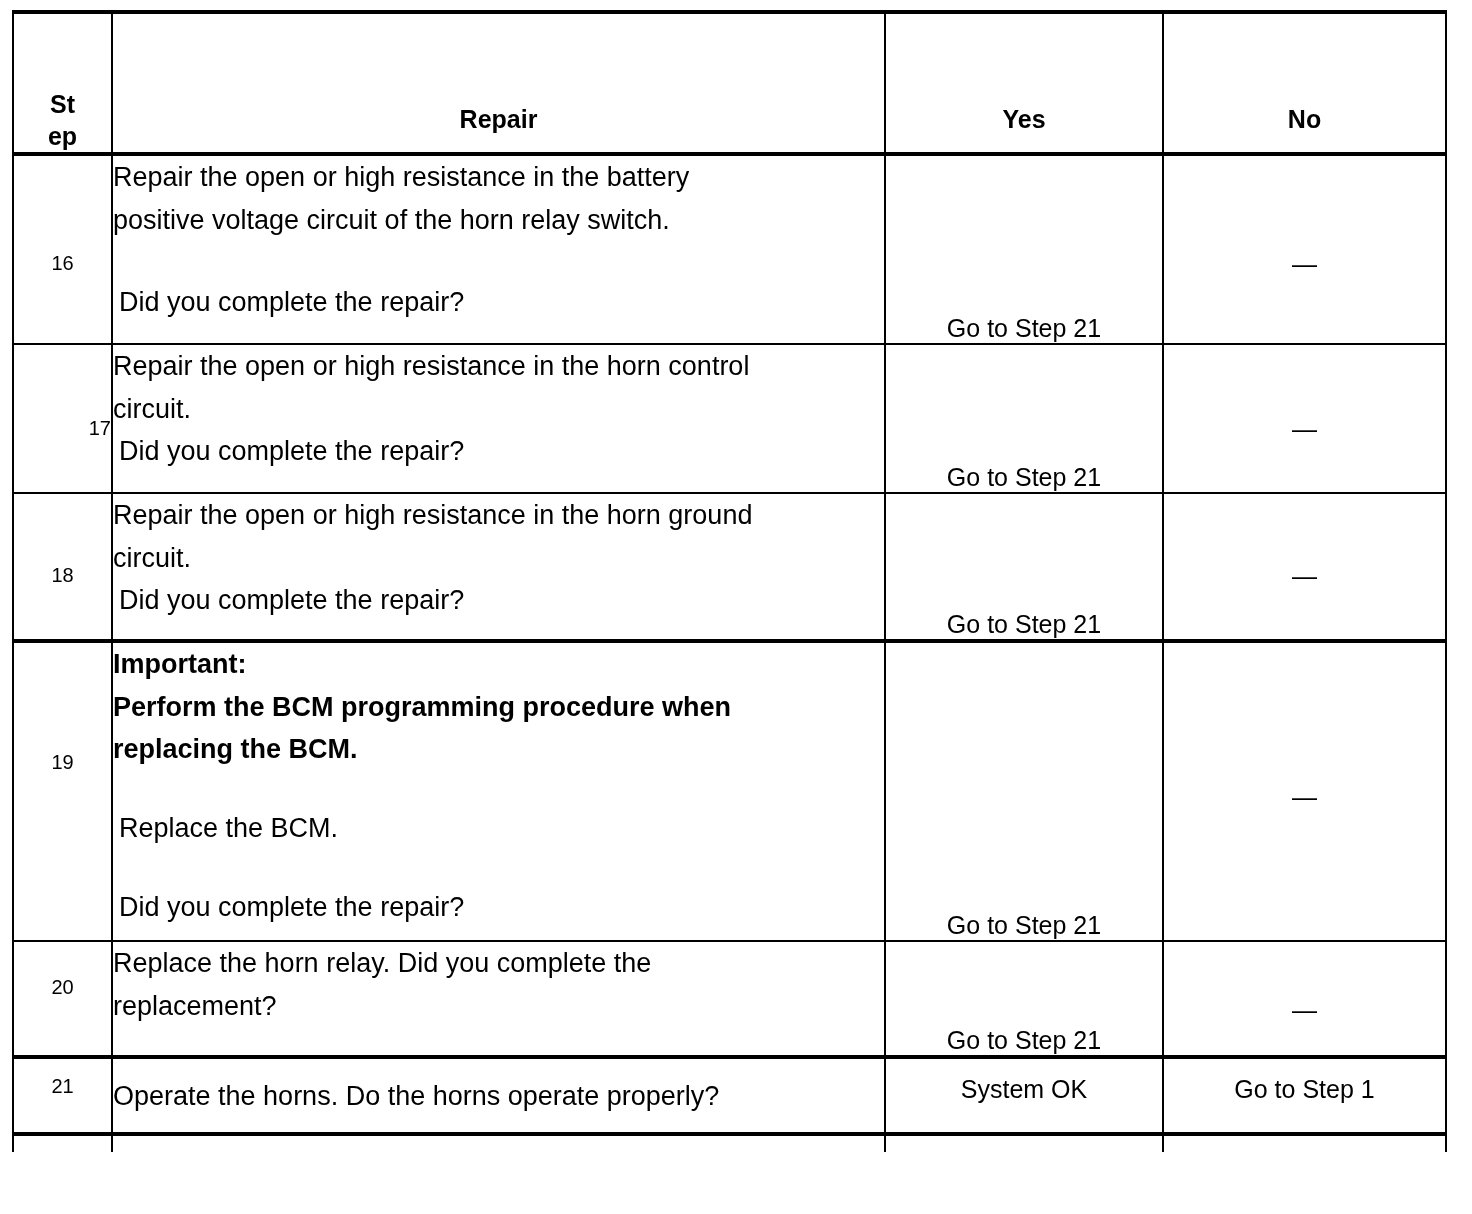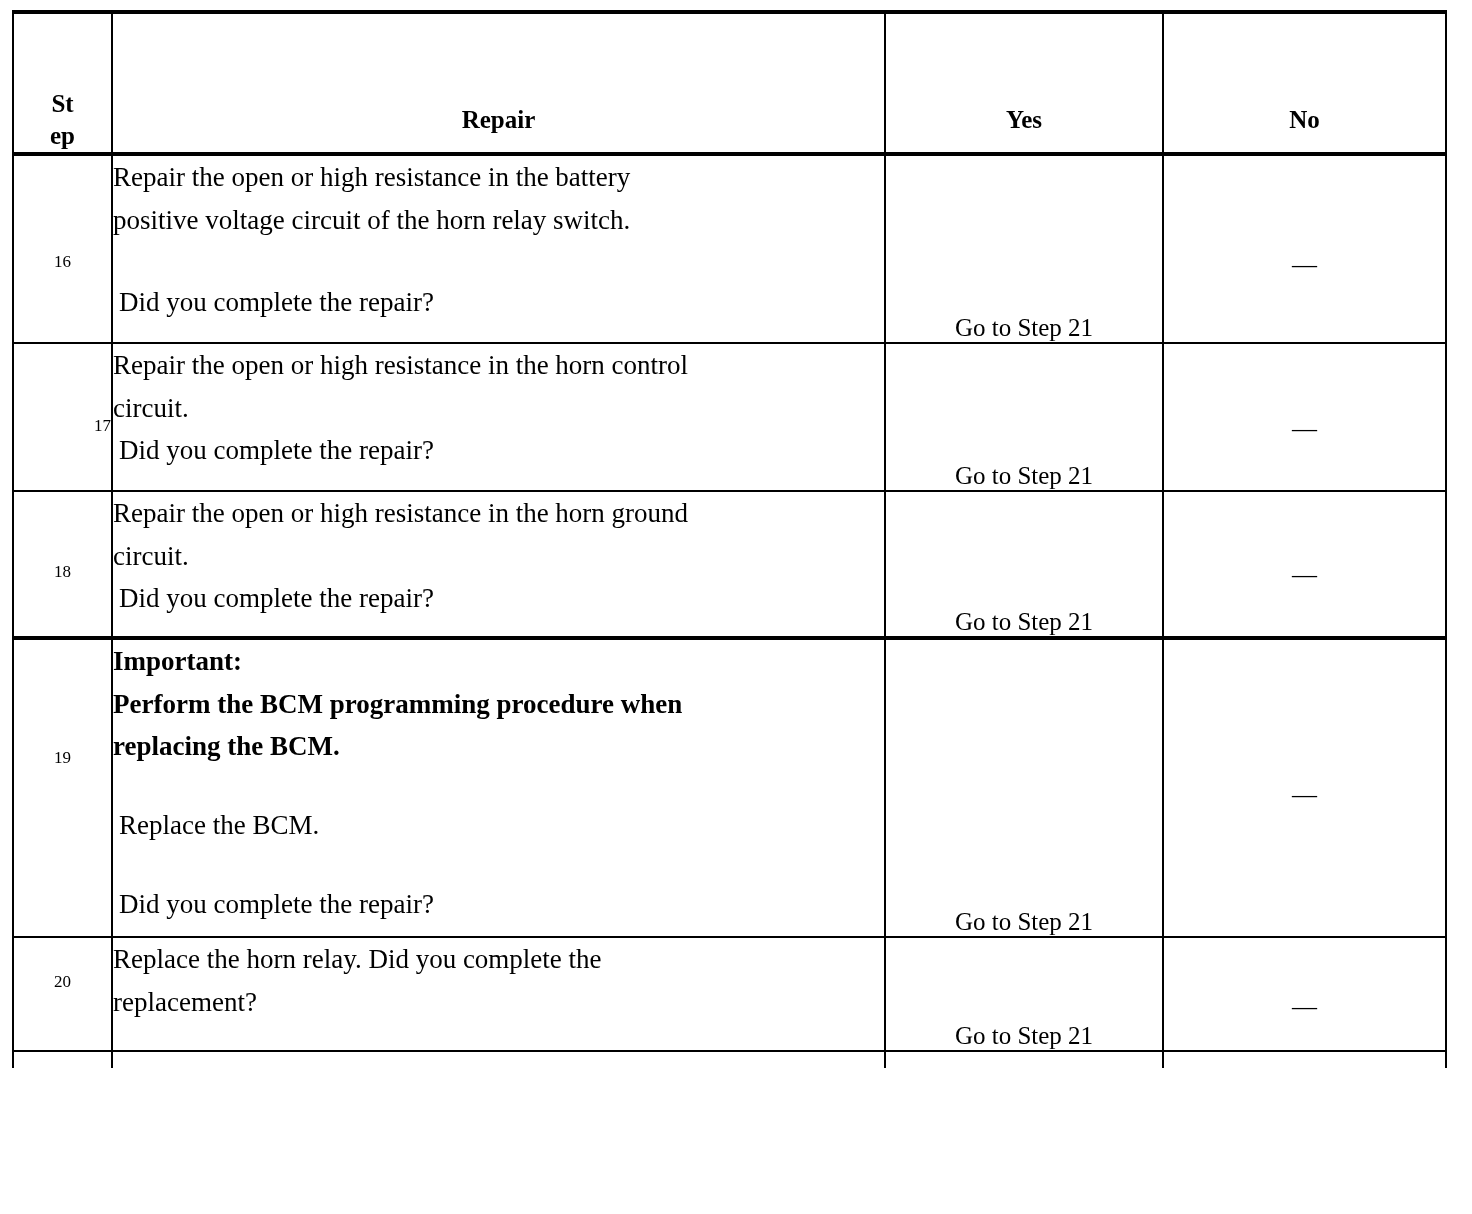--- a/index.html
+++ b/index.html
@@ -24,21 +24,20 @@
 
   
   .diag-table {
     position: absolute;
     left: 12px;
     top: 10px;
     width: 1433px;
     border-collapse: collapse;
     table-layout: fixed;
     background: #a16207;
-    font-family: Liberation Serif, serif;
   }
   .diag-table td,
   .diag-table th {
     border: 2px solid #000000;
     padding: 0;
     vertical-align: top;
     background: #ffffff;
   }
 
   
@@ -65,21 +64,21 @@
     font-size: 25px;
     line-height: 1.28;
     padding-bottom: 0;
     padding-top: 54px;
   }
   .hdr-step .hdr-inner span { display: block; }
 
   
   .cell-step {
     text-align: center;
-    font-size: 17px;
+    font-size: 20px;
     position: relative;
   }
   .cell-step .num {
     display: block;
     width: 100%;
     text-align: center;
   }
 
   .cell-action {
     font-size: 27px;
@@ -270,20 +269,34 @@
           <p class="lead">replacement?</p>
         </td>
         <td class="cell-yes">
           <span class="val">Go to Step 21</span>
         </td>
         <td class="cell-no">
           <span class="val dash">—</span>
         </td>
       </tr>
 
+      <tr class="r21">
+        <td class="cell-step">
+          <span class="num">21</span>
+        </td>
+        <td class="cell-action">
+          <p class="lead">Operate the horns. Do the horns operate properly?</p>
+        </td>
+        <td class="cell-yes">
+          <span class="val">System OK</span>
+        </td>
+        <td class="cell-no">
+          <span class="val">Go to Step 1</span>
+        </td>
+      </tr>
 
       <tr class="tail-row">
         <td></td>
         <td></td>
         <td></td>
         <td></td>
       </tr>
 
     </tbody>
   </table>

